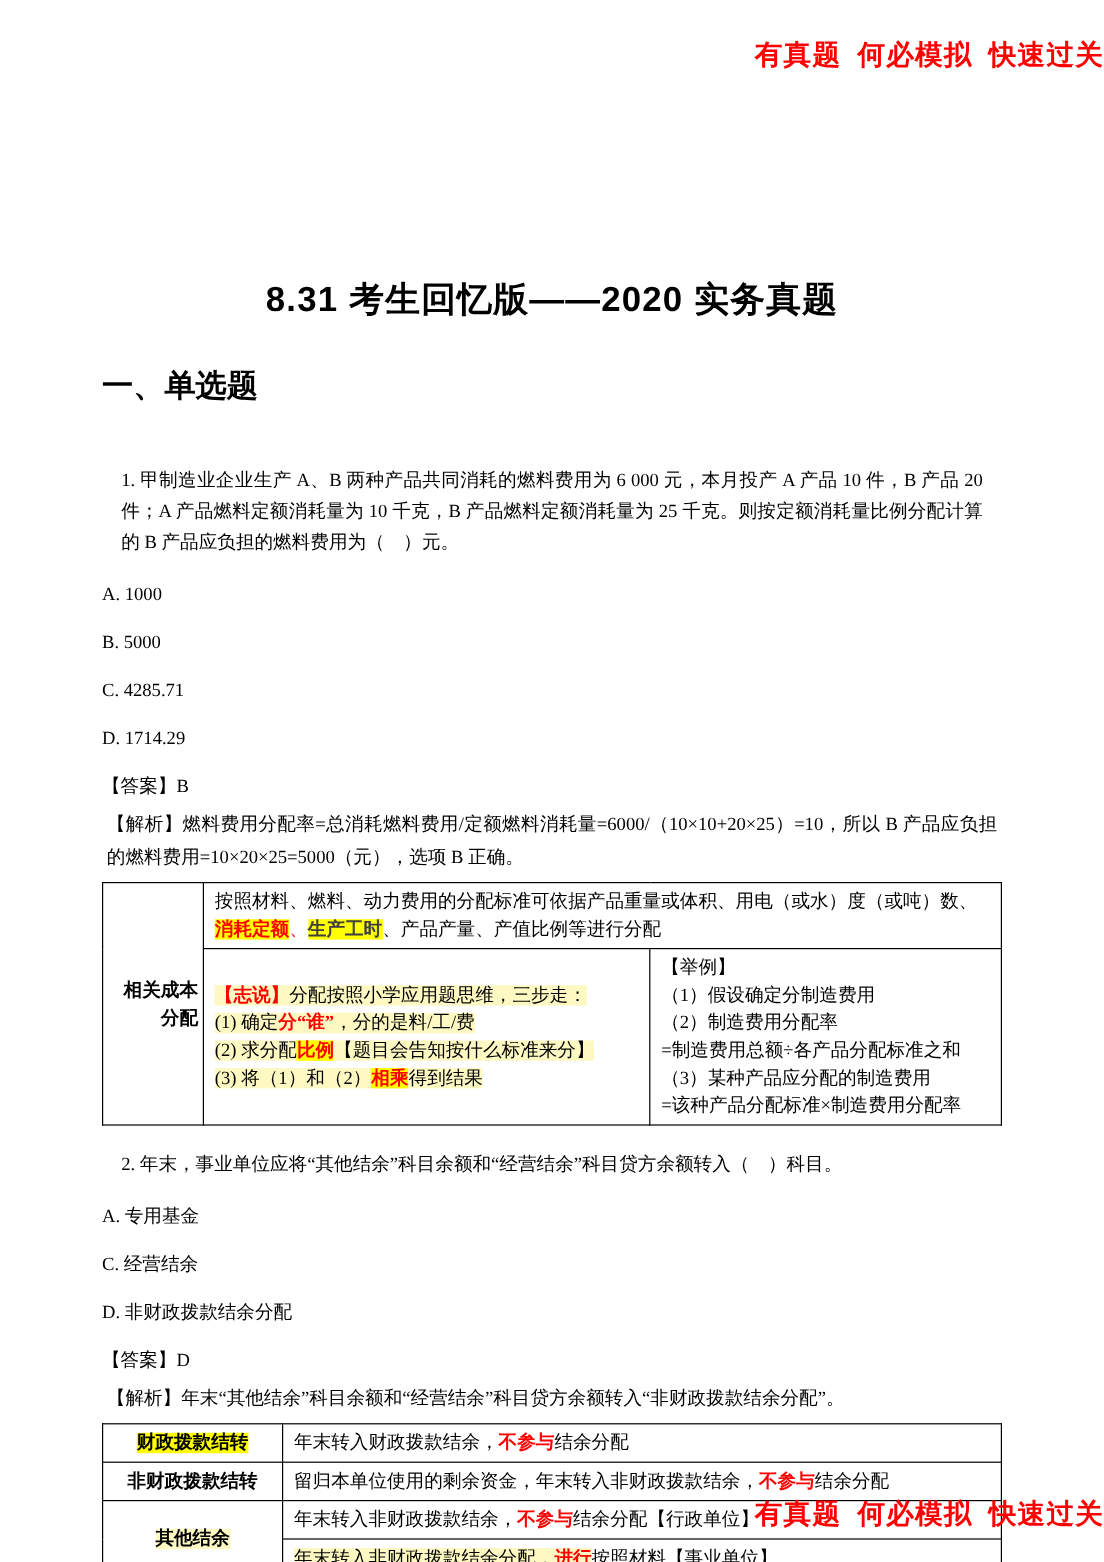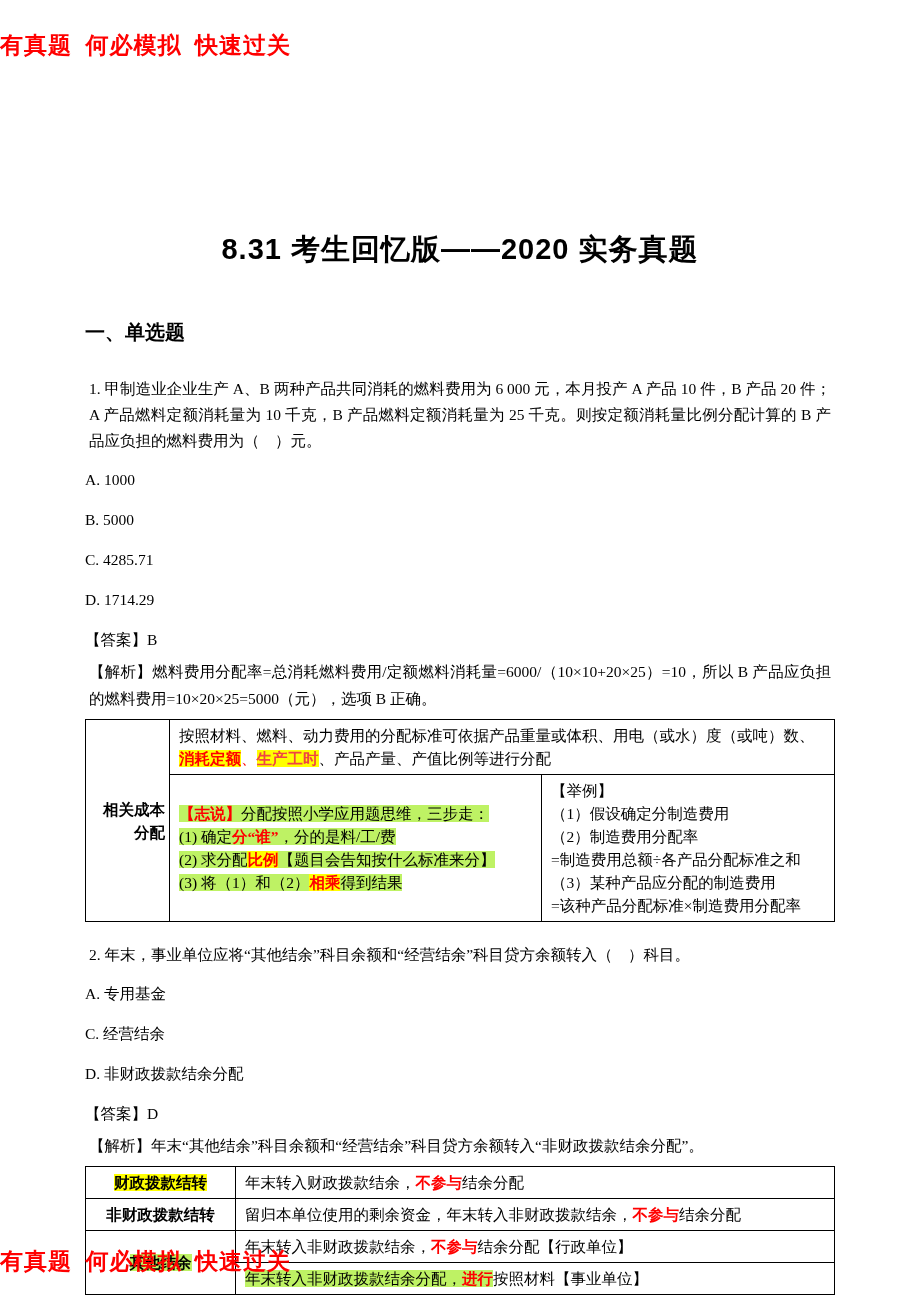--- a/index.html
+++ b/index.html
@@ -1,39 +1,39 @@
 <!DOCTYPE html>
 <html><head>
 <meta charset="utf-8">
 <style>
   html,body{margin:0;padding:0;background:#ffffff;}
   .page{position:relative;width:920px;height:1302px;background:#ffffff;color:#000;
         font-family:"Liberation Serif","DejaVu Serif",serif;overflow:hidden;}
-  .banner{position:absolute;left:0;right:0;text-align:left;color:#ff0000;
+  .banner{position:absolute;left:0;right:0;text-align:right;color:#ff0000;
           font-weight:bold;font-size:23px;white-space:pre;letter-spacing:1px;}
   .banner-top{top:30px;}
   .banner-bottom{top:1246px;}
   .doc-title{position:absolute;top:230px;left:0;right:0;text-align:center;
              font-size:29px;font-weight:bold;letter-spacing:1px;
              font-family:"Liberation Sans","DejaVu Sans",sans-serif;}
-  .section-heading{position:absolute;top:319px;left:85px;font-size:20px;font-weight:bold;
+  .section-heading{position:absolute;top:304px;left:85px;font-size:26px;font-weight:bold;
                    font-family:"Liberation Sans","DejaVu Sans",sans-serif;}
   .content{position:absolute;top:372px;left:85px;width:750px;font-size:15.5px;}
-  .stem{line-height:26px;text-align:justify;margin:4px;}
+  .stem{line-height:26px;text-align:justify;margin:16px;}
   .option,.answer{line-height:28px;margin-top:12px;}
   .analysis{line-height:27px;text-align:justify;margin:4px;}
   .q2-block{margin-top:20px;}
   table{border-collapse:collapse;width:750px;margin-top:7px;font-size:15.5px;}
   td{border:1px solid #000;padding:4px 9px;vertical-align:middle;line-height:23px;}
   .rowhead{text-align:right;font-weight:bold;padding:4px 4px;}
   .lbl-cell{text-align:center;font-weight:bold;}
   .hl-y{background:#ffff00;}
-  .hl-g{background:#bef264;}
+  .hl-g{background:#fef9c3;}
   .red{color:#ff0000;}
-  .green-text{color:#ef4444;}
+  .green-text{color:#404040;}
   .bold{font-weight:bold;}
   .tline{line-height:23px;}
 </style>
 </head>
 <body>
 
 <div class="page">
 
   <div class="banner banner-top">有真题  何必模拟  快速过关</div>
 

